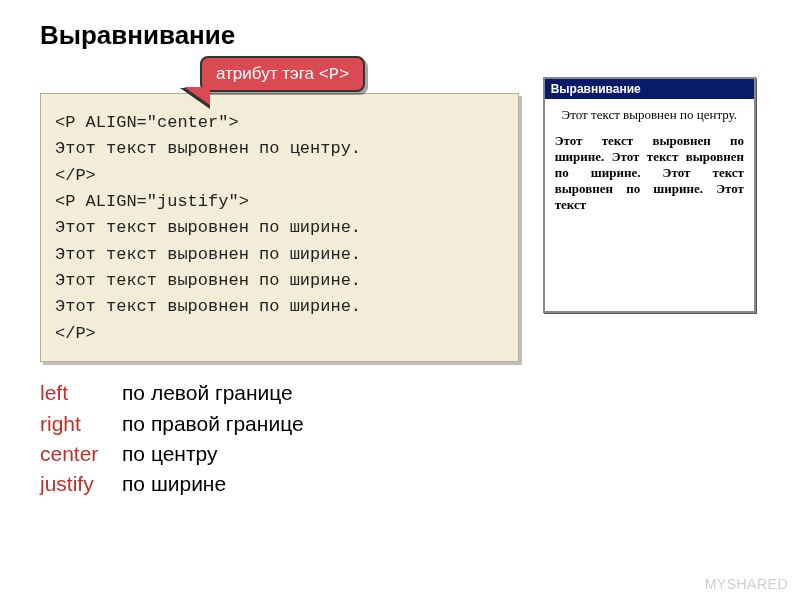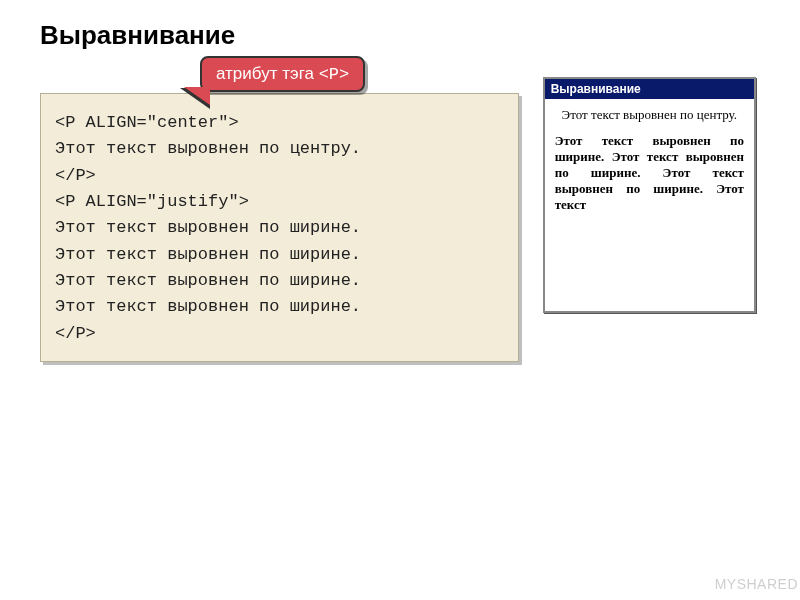--- a/index.html
+++ b/index.html
@@ -125,21 +125,21 @@
   }
   .legend-row { display: flex; }
   .legend-key {
     color: #c03028;
     width: 82px;
     font-family: Arial, sans-serif;
   }
   .legend-val { color: #000; }
   .watermark {
     position: absolute;
-    right: 2px;
+    right: 12px;
     bottom: 8px;
     font-size: 14px;
     color: #cfcfcf;
     font-family: Arial, sans-serif;
     letter-spacing: 0.5px;
   }
 </style>
 </head>
 <body>
 
@@ -170,16 +170,34 @@
 
     <div class="browser">
       <div class="browser-title">Выравнивание</div>
       <div class="browser-body">
         <div class="browser-center">Этот текст выровнен по центру.</div>
         <div class="browser-justify">Этот текст выровнен по ширине. Этот текст выровнен по ширине. Этот текст выровнен по ширине. Этот текст</div>
       </div>
     </div>
   </div>
 
+  <div class="legend">
+    <div class="legend-row">
+      <span class="legend-key">left</span>
+      <span class="legend-val">по левой границе</span>
+    </div>
+    <div class="legend-row">
+      <span class="legend-key">right</span>
+      <span class="legend-val">по правой границе</span>
+    </div>
+    <div class="legend-row">
+      <span class="legend-key">center</span>
+      <span class="legend-val">по центру</span>
+    </div>
+    <div class="legend-row">
+      <span class="legend-key">justify</span>
+      <span class="legend-val">по ширине</span>
+    </div>
+  </div>
 
 </div>
 
 <div class="watermark">MYSHARED</div>
 
 </body></html>

